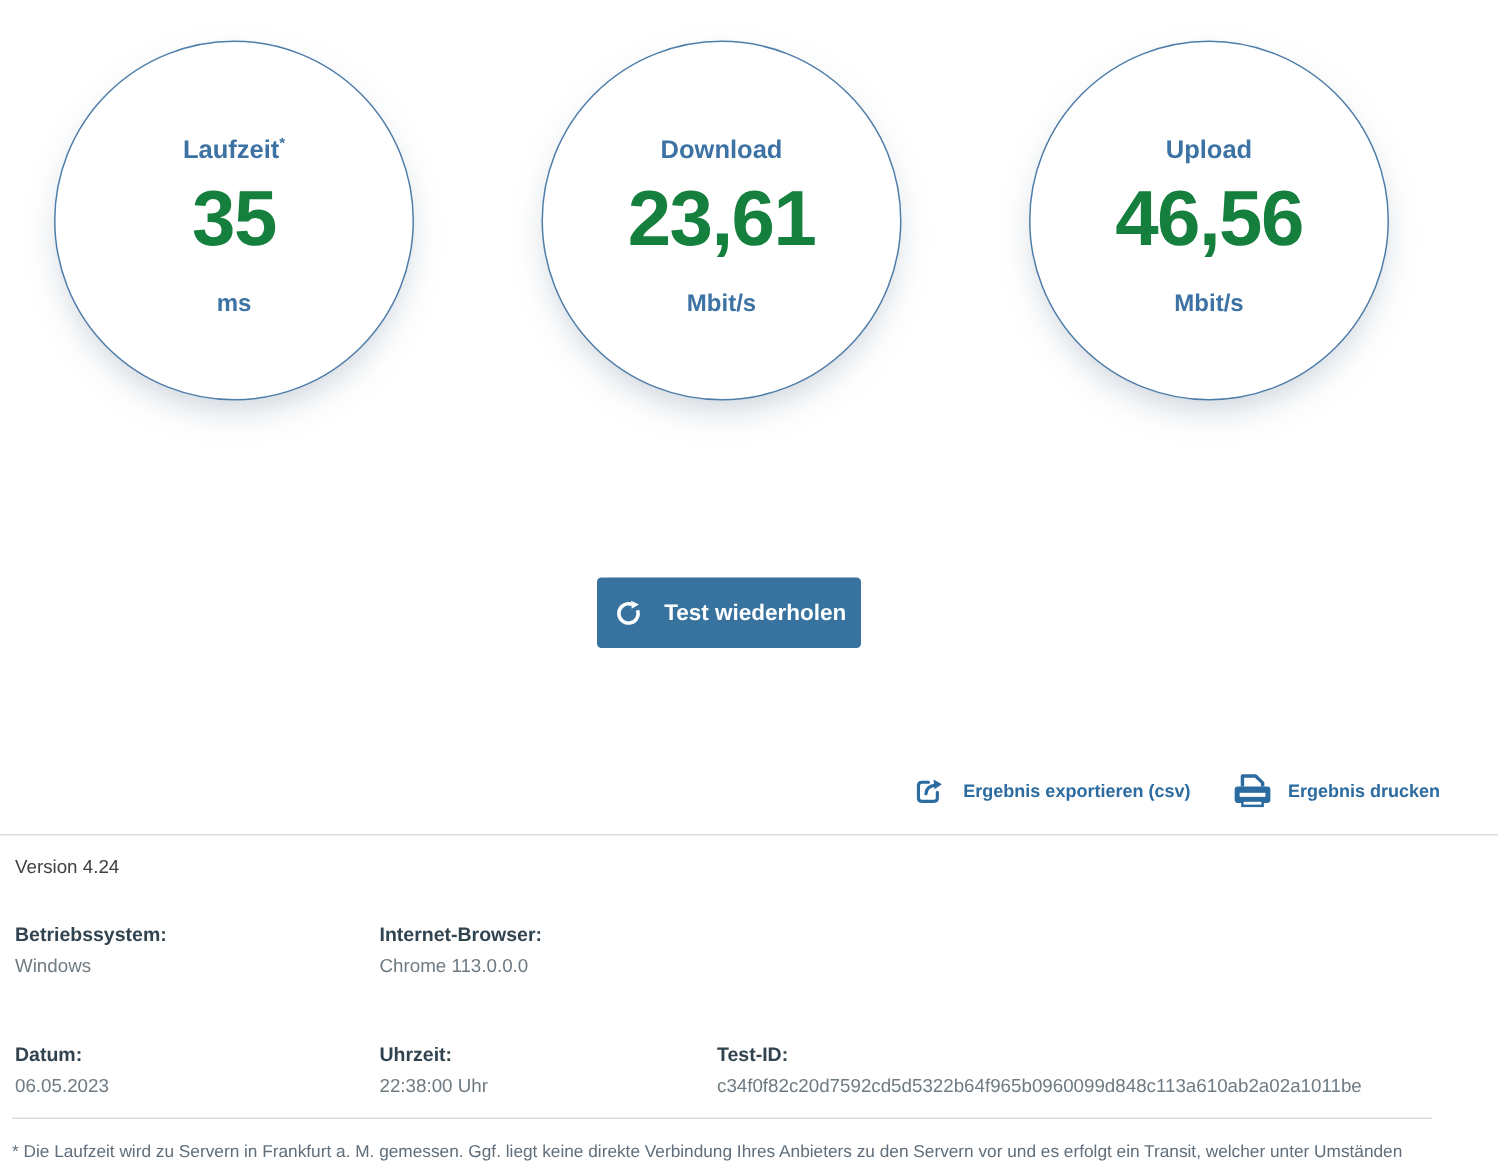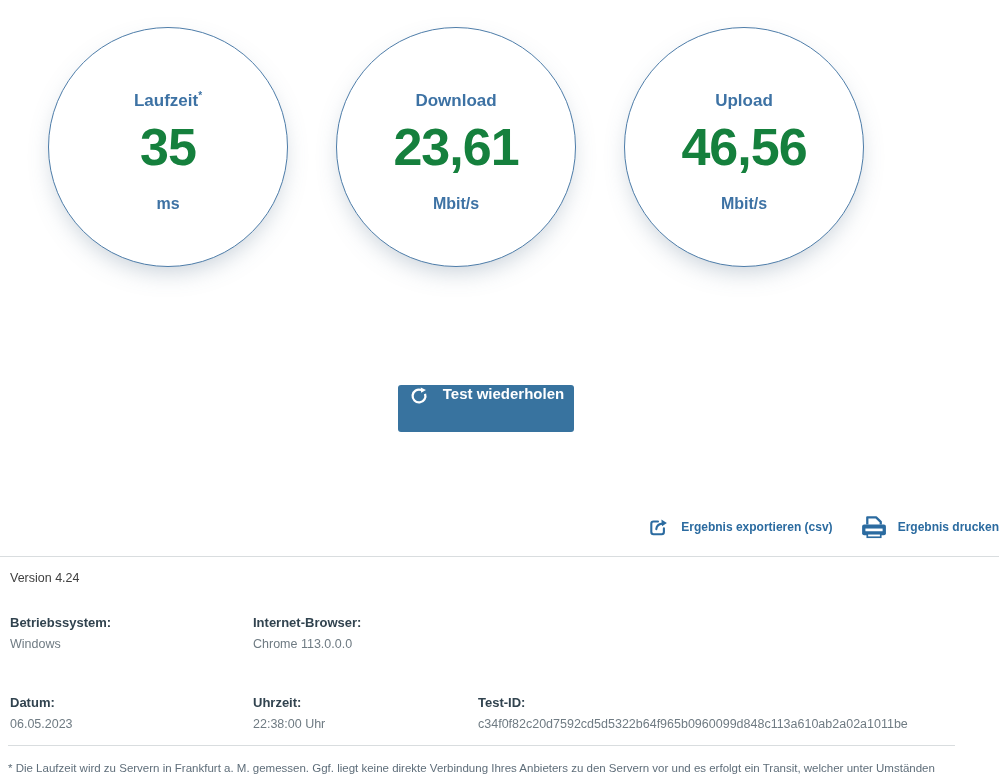--- a/index.html
+++ b/index.html
@@ -1,42 +1,42 @@
 <!DOCTYPE html>
 <html><head>
 <meta charset="utf-8">
 <style>
   * { margin: 0; padding: 0; box-sizing: border-box; }
   html, body { width: 999px; background: #ffffff; font-family: "Liberation Sans", "DejaVu Sans", sans-serif; }
   .page { width: 999px; height: 781px; position: relative; overflow: hidden; background: #fff; }
 
   
-  .circles-row { display: flex; gap: 48px; padding-left: 48px; padding-top: 27px; }
+  .circles-row { display: flex; gap: 85px; padding-left: 36px; padding-top: 27px; }
   .circle {
     width: 240px; height: 240px; border-radius: 50%;
     border: 1.5px solid #4e7da9; background: #fff;
     box-shadow: 0 10px 24px -6px rgba(90,115,140,0.35);
     display: flex; flex-direction: column; align-items: center;
   }
   .metric-label { margin-top: 62px; font-size: 17px; font-weight: bold; color: #3d72a4; }
   .metric-label sup { font-size: 10px; }
   .metric-value { margin-top: 10px; font-size: 52px; line-height: 1.0; font-weight: bold; color: #15803d; letter-spacing: -1px; }
   .metric-unit { margin-top: 22px; font-size: 16px; font-weight: bold; color: #3d72a4; }
 
   
   .button-row { margin-top: 118px; padding-left: 398px; }
   .repeat-btn {
     width: 176px; height: 47px; border: none; border-radius: 3px;
     background: #38739f; color: #fff; cursor: pointer;
-    display: flex; align-items: flex-start; justify-content: center; gap: 13px;
+    display: flex; align-items: center; justify-content: center; gap: 13px;
     font-family: inherit; font-size: 15px; font-weight: bold;
   }
 
   
-  .actions-row { margin-top: 80px; height: 30px; display: flex; justify-content: flex-end; align-items: center; gap: 26px; }
+  .actions-row { margin-top: 80px; height: 30px; display: flex; justify-content: flex-end; align-items: center; gap: 26px; padding-right: 39px; }
   .action-link { display: flex; align-items: center; gap: 10px; text-decoration: none; color: #2b6ba0; font-size: 12px; font-weight: bold; cursor: pointer; }
 
   .divider { border: none; border-top: 1px solid #d9dddf; }
   .divider-1 { margin-top: 14px; }
   .divider-2 { margin: 14px 44px 0 8px; }
 
   
   .info { padding: 8px 0 0 10px; }
   .info-heading { font-size: 15px; line-height: 18px; font-weight: bold; color: #336b9b; }
   .info-version { margin-top: 6px; font-size: 12.5px; color: #404040; }

